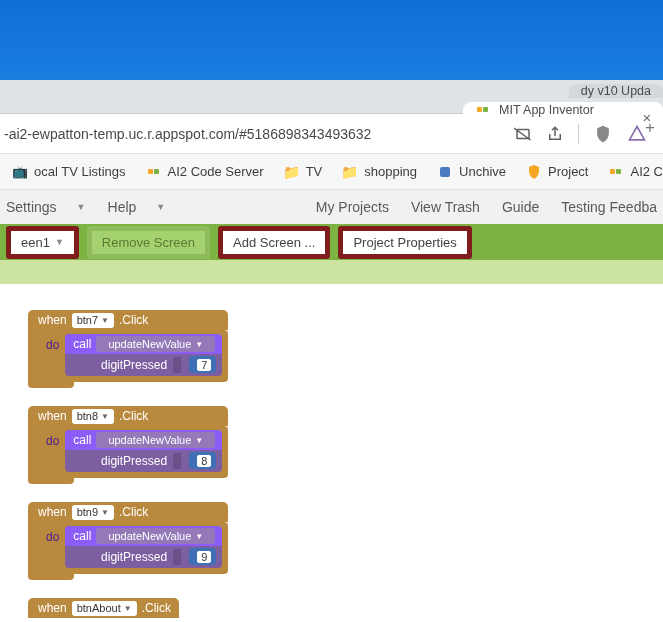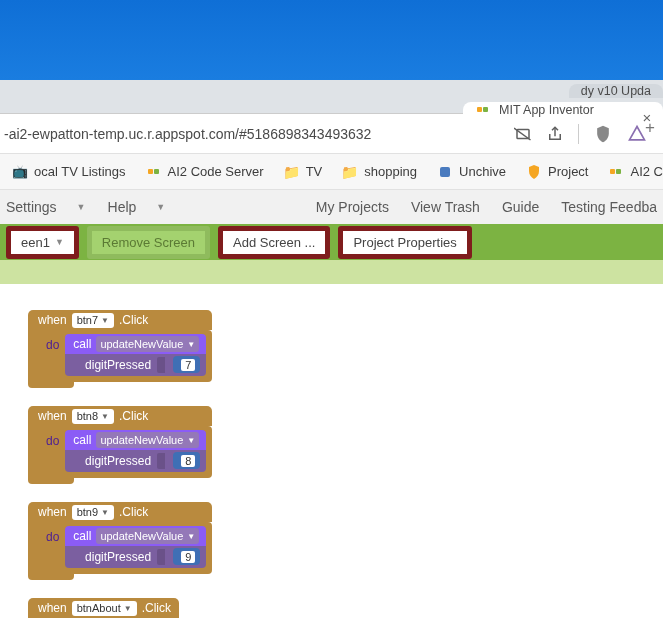--- a/index.html
+++ b/index.html
@@ -53,21 +53,21 @@
 
   .call-stack { }
   .call-row { background: #8b5cf6; color: #fff; border-radius: 4px; padding: 2px 7px 2px 8px; display: flex; align-items: center; gap: 5px; font-size: 12px; height: 20px; }
   .call-row.top { border-radius: 4px 4px 0 0; }
   .arg-row { background: #7b5fa0; color: #fff; padding: 3px 6px 4px 0; display: flex; align-items: center; justify-content: flex-end; gap: 6px; font-size: 12px; border-radius: 0 0 4px 4px; height: 22px; }
   .socket { width: 8px; height: 16px; background: #6a5189; border-radius: 2px 0 0 2px; display: inline-block; }
 
   .num-block { background: #3f6fb5; color: #fff; border-radius: 4px; padding: 0 5px; font-size: 11px; display: inline-flex; align-items: center; height: 17px; margin-left: 2px; }
   .num-inner { background: #fff; color: #333; border-radius: 2px; padding: 0 4px; font-size: 11px; margin-left: 3px; }
 
-  .proc-chip { background: #9478b8; color: #fff; border-radius: 3px; padding: 0 4px; font-size: 11px; display: flex; align-items: center; gap: 4px; height: 16px; }
+  .proc-chip { background: #9478b8; color: #fff; border-radius: 3px; padding: 0 12px; font-size: 11px; display: flex; align-items: center; gap: 4px; height: 16px; }
   .proc-chip .dd { font-size: 8px; }
 
   svg { display: block; }
 </style>
 </head>
 <body>
 
 <div class="desktop-top"></div>
 
 <div class="tabstrip">

